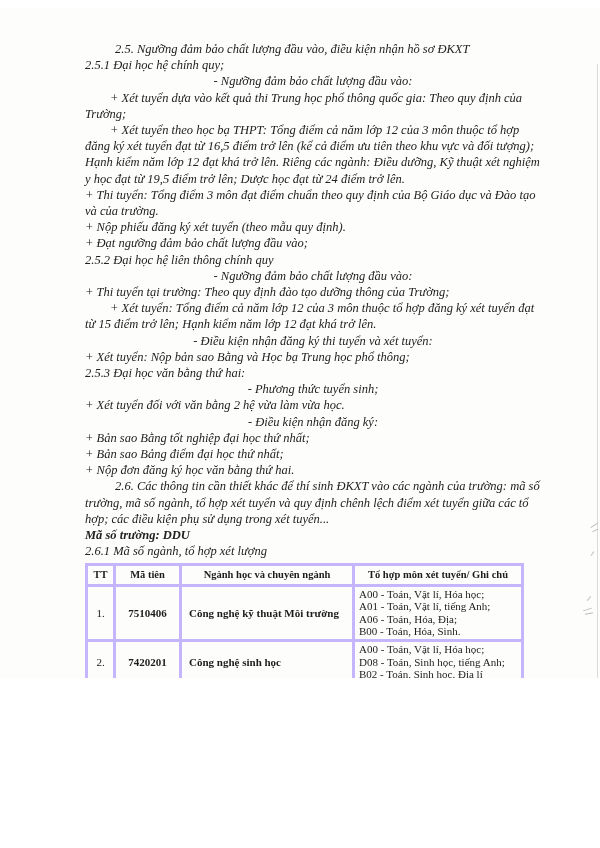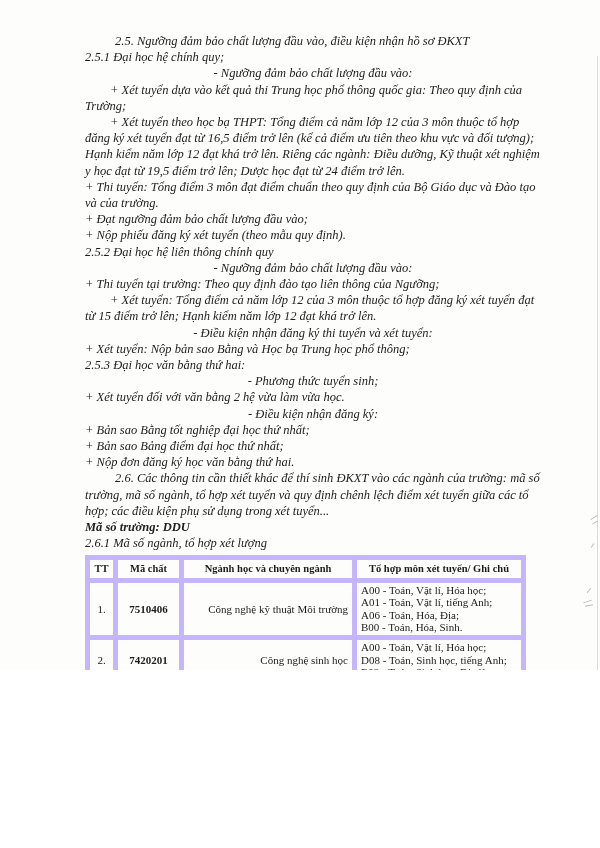--- a/index.html
+++ b/index.html
@@ -1,50 +1,50 @@
 <!DOCTYPE html>
 <html><head>
 <meta charset="utf-8">
 <style>
   html,body { margin:0; padding:0; background:#ffffff; }
   .page {
     position:relative; width:600px; height:670px;
     background:#fdfdfc; overflow:hidden;
     font-family:"Liberation Serif","DejaVu Serif",serif;
-    font-style:italic; color:#222120;
+    font-style:italic; color:#222120;margin-top:8px;
   }
   .content { position:absolute; left:85px; top:33px; width:456px;
              font-size:12.5px; line-height:16.2px; }
   .content p { margin:0; }
   .p-sec       { text-indent:30px; margin:0 0 5px 0; }
   .p-sub       { margin:4px 0 4px 40px; }
   .p-dash      { margin:3px 0 0 33px;text-align:center; }
   .p-plus      { margin:0 0 0 30px; text-indent:25px; }
   .p-plus-item { margin:0 0 0 55px; }
   .p-plus-deep { margin:0 0 0 58px; }
   .p-plus-deep-item { margin:0 0 0 70px; }
   .p-26        { text-indent:30px; margin:5px 0 0 0; }
   .p-maso      { margin:8px 0 4px 30px; font-weight:bold; }
 
   table.info-table {
     border-collapse:collapse; table-layout:fixed;
     width:436px; margin-top:3px;
     font-style:normal; font-size:11px; color:#1d1c1b;
   }
   .info-table th, .info-table td {
-    border:5px solid #c4b5fd; vertical-align:middle; overflow:hidden;
+    border:3px solid #c4b5fd; vertical-align:middle; overflow:hidden;
   }
   .info-table th { font-size:10.5px; font-weight:bold; padding:1px 2px; text-align:center; }
   .col-tt    { width:28px; }
   .col-code  { width:66px; }
   .col-major { width:173px; }
   .col-combo { width:169px; }
   td.tt   { text-align:center; padding:1px 2px; }
   td.code { text-align:center; font-weight:bold; padding:1px 2px; }
-  td.major{ font-weight:normal; padding:1px 4px 1px 7px;text-align:right; }
+  td.major{ font-weight:bold; padding:1px 4px 1px 7px; }
   td.combos { padding:1px 4px; }
   td.combos div { line-height:12.6px; white-space:nowrap; }
 
   .page-number {
     position:absolute; left:0; right:0; top:817px; text-align:center;
     font-style:normal; font-size:11.5px; color:#3a3a3a;
   }
   .edge-line { position:absolute; left:597px; top:56px; width:1px; height:692px;
                background:#dbdbd7; }
   .mark { position:absolute; background:#9a9a96; opacity:.65; }
@@ -59,25 +59,25 @@
 <body>
 
 <div class="page">
   <div class="content">
     <p class="p-sec">2.5. Ngưỡng đảm bảo chất lượng đầu vào, điều kiện nhận hồ sơ ĐKXT</p>
     <p class="p-sub">2.5.1 Đại học hệ chính quy;</p>
     <p class="p-dash">- Ngưỡng đảm bảo chất lượng đầu vào:</p>
     <p class="p-plus">+ Xét tuyển dựa vào kết quả thi Trung học phổ thông quốc gia: Theo quy định của Trường;</p>
     <p class="p-plus">+ Xét tuyển theo học bạ THPT: Tổng điểm cả năm lớp 12 của 3 môn thuộc tổ hợp đăng ký xét tuyển đạt từ 16,5 điểm trở lên (kể cả điểm ưu tiên theo khu vực và đối tượng); Hạnh kiểm năm lớp 12 đạt khá trở lên. Riêng các ngành: Điều dưỡng, Kỹ thuật xét nghiệm y học đạt từ 19,5 điểm trở lên; Dược học đạt từ 24 điểm trở lên.</p>
     <p class="p-plus-deep">+ Thi tuyển: Tổng điểm 3 môn đạt điểm chuẩn theo quy định của Bộ Giáo dục và Đào tạo và của trường.</p>
+    <p class="p-plus-item">+ Nộp phiếu đăng ký xét tuyển (theo mẫu quy định).</p>
     <p class="p-plus-item">+ Đạt ngưỡng đảm bảo chất lượng đầu vào;</p>
-    <p class="p-plus-item">+ Nộp phiếu đăng ký xét tuyển (theo mẫu quy định).</p>
     <p class="p-sub">2.5.2 Đại học hệ liên thông chính quy</p>
     <p class="p-dash">- Ngưỡng đảm bảo chất lượng đầu vào:</p>
-    <p class="p-plus-item">+ Thi tuyển tại trường: Theo quy định đào tạo liên thông của Ngưỡng;</p>
+    <p class="p-plus-item">+ Thi tuyển tại trường: Theo quy định đào tạo dưỡng thông của Trường;</p>
     <p class="p-plus">+ Xét tuyển: Tổng điểm cả năm lớp 12 của 3 môn thuộc tổ hợp đăng ký xét tuyển đạt từ 15 điểm trở lên; Hạnh kiểm năm lớp 12 đạt khá trở lên.</p>
     <p class="p-dash">- Điều kiện nhận đăng ký thi tuyển và xét tuyển:</p>
     <p class="p-plus-item">+ Xét tuyển: Nộp bản sao Bằng và Học bạ Trung học phổ thông;</p>
     <p class="p-sub">2.5.3 Đại học văn bằng thứ hai:</p>
     <p class="p-dash">- Phương thức tuyển sinh;</p>
     <p class="p-plus-deep-item">+ Xét tuyển đối với văn bằng 2 hệ vừa làm vừa học.</p>
     <p class="p-dash">- Điều kiện nhận đăng ký:</p>
     <p class="p-plus-item">+ Bản sao Bằng tốt nghiệp đại học thứ nhất;</p>
     <p class="p-plus-item">+ Bản sao Bảng điểm đại học thứ nhất;</p>
     <p class="p-plus-item">+ Nộp đơn đăng ký học văn bằng thứ hai.</p>
@@ -88,21 +88,21 @@
     <table class="info-table">
       <colgroup>
         <col class="col-tt">
           <col class="col-code">
           <col class="col-major">
           <col class="col-combo">
       </colgroup>
       <thead>
         <tr>
           <th>TT</th>
-          <th>Mã chất</th>
+          <th>Mã tiên</th>
           <th>Ngành học và chuyên ngành</th>
           <th>Tổ hợp môn xét tuyển/ Ghi chú</th>
         </tr>
       </thead>
       <tbody>
         <tr>
           <td class="tt">1.</td>
           <td class="code">7510406</td>
           <td class="major">Công nghệ kỹ thuật Môi trường</td>
           <td class="combos">

